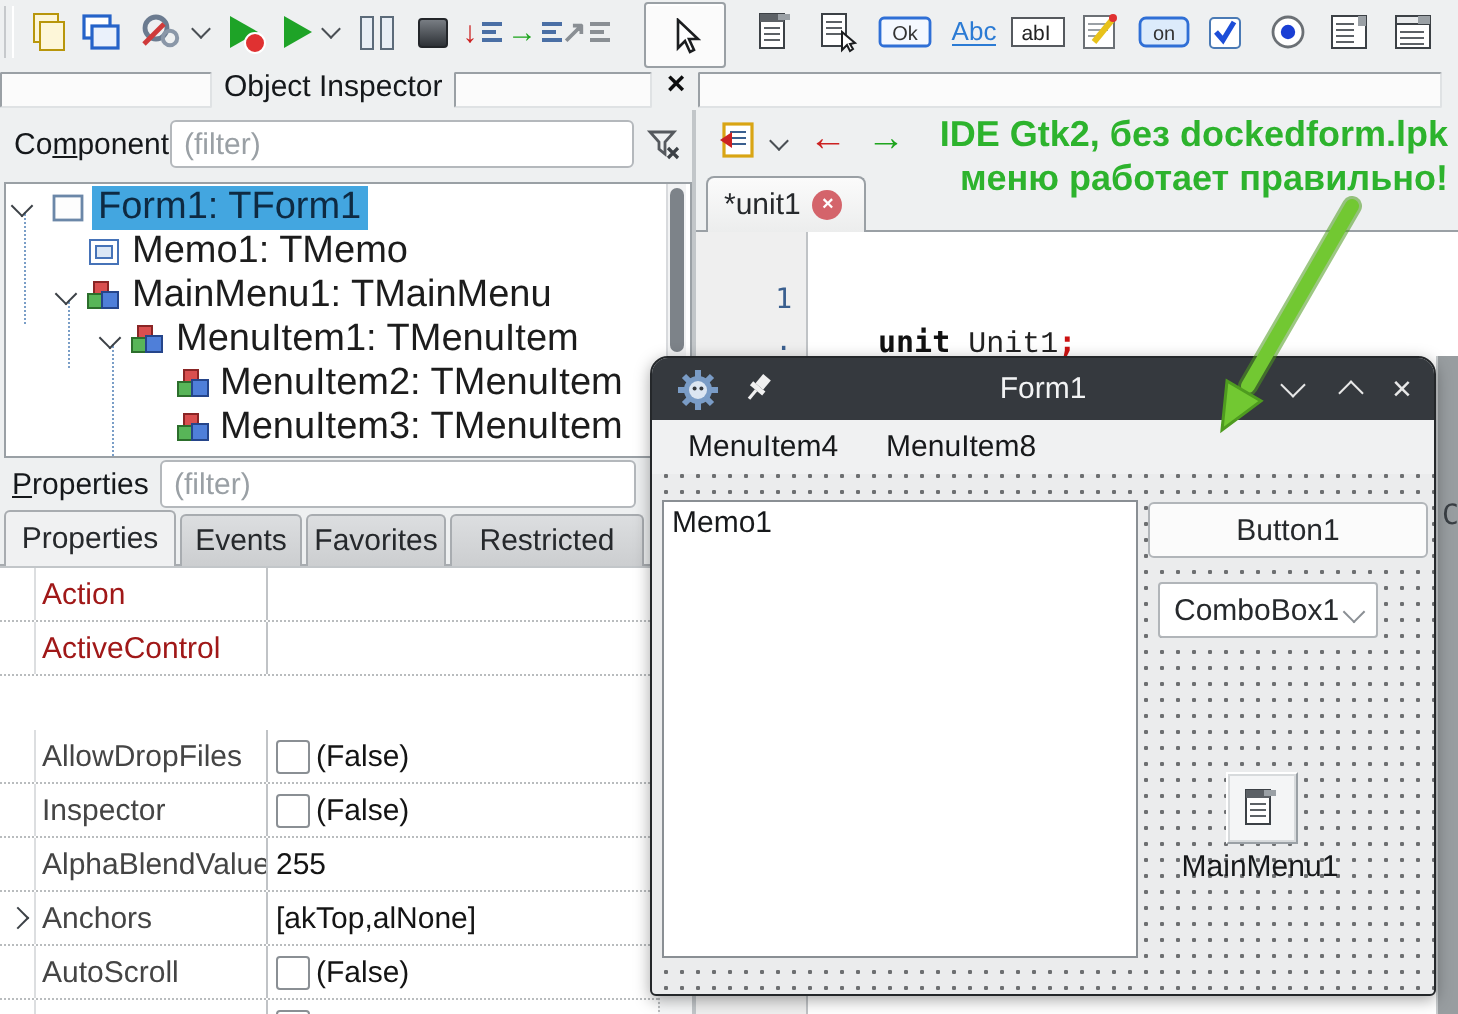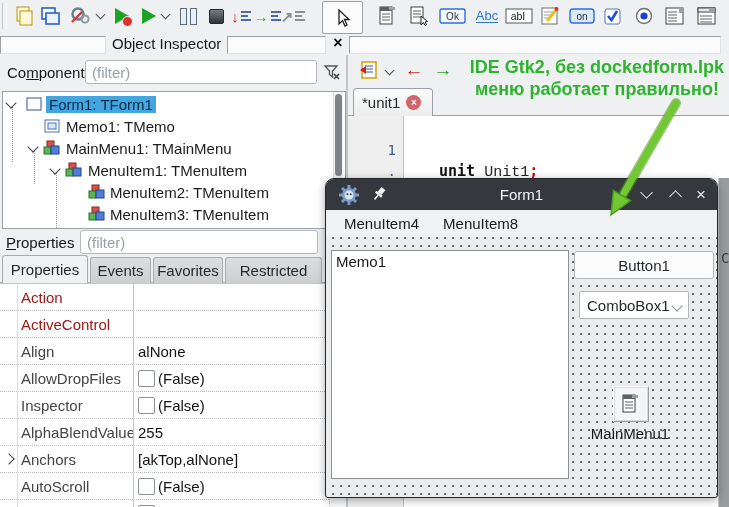--- a/index.html
+++ b/index.html
@@ -36,21 +36,21 @@
     display:flex;align-items:center;justify-content:center;cursor:default;}
   
   .oipanel{position:absolute;left:0;top:55px;width:346px;height:452px;background:#eef0f1;border-right:1px solid #c2c6c9;}
   .oi-label{position:absolute;font-size:15px;color:#15181b;}
   .accel{text-decoration:underline;}
   input.filter{position:absolute;height:24px;background:#fff;border:1px solid #b4b8bc;border-radius:3px;
     font-family:"Liberation Sans",sans-serif;font-size:15px;color:#222;padding:0 6px;box-sizing:border-box;outline:none;}
   input.filter::placeholder{color:#9aa0a5;}
   .funnelbtn{position:absolute;width:24px;height:24px;display:flex;align-items:center;justify-content:center;}
   .tree{position:absolute;left:2px;top:36px;width:342px;height:136px;background:#ffffff;border:1px solid #9aa0a5;overflow:hidden;}
-  .trow{position:absolute;left:0;width:100%;height:22px;display:flex;align-items:center;font-size:15px;white-space:nowrap;}
+  .trow{position:absolute;left:0;width:100%;height:22px;display:flex;align-items:center;font-size:19px;white-space:nowrap;}
   .trow .lbl{padding:0 3px;}
   .trow .sel{background:#43a6e0;color:#0e2a42;}
   .tchev{position:absolute;width:7px;height:7px;border-right:1.5px solid #3c4146;border-bottom:1.5px solid #3c4146;transform:rotate(45deg);margin-top:-3px;}
   .ticonsvg{position:absolute;top:3px;}
   .guide{position:absolute;width:0;border-left:1px dotted #7a9ec7;}
   .vscroll{position:absolute;right:2px;width:9px;background:#f2f3f4;border-left:1px solid #d8dadd;}
   .vthumb{position:absolute;left:1px;width:7px;border-radius:4px;background:#7d8389;}
   .tabsrow{position:absolute;left:0;top:200px;width:346px;height:28px;border-bottom:1px solid #a8acb0;box-sizing:border-box;}
   .tab{position:absolute;top:2px;height:26px;box-sizing:border-box;border:1px solid #a8acb0;border-bottom:none;
     border-radius:3px 3px 0 0;background:linear-gradient(#dcdee0,#ccceD0);font-size:15px;color:#26292c;
@@ -78,21 +78,21 @@
   .ebody{position:absolute;left:0;top:61px;width:382px;height:391px;background:#fff;}
   .gutter{position:absolute;left:0;top:0;width:55px;height:100%;background:#efefef;border-right:1px solid #c0c3c6;}
   .eline{position:absolute;left:0;width:382px;height:21px;font-family:"DejaVu Sans Mono",monospace;font-size:15px;line-height:21px;white-space:pre;}
   .lnum{position:absolute;left:0;width:48px;text-align:right;color:#3a5f8f;font-family:"DejaVu Sans Mono",monospace;font-size:14px;}
   .codetxt{position:absolute;left:91px;}
   .kw{font-weight:bold;color:#111;}
   .idf{color:#222;font-family:Liberation Mono, monospace;}
   .sym{color:#cc1111;font-weight:bold;}
   .dir{color:#cc1111;font-weight:bold;}
   
-  .note{position:absolute;right:5px;top:56px;text-align:center;font-size:18px;line-height:22px;font-weight:bold;color:#2db32d;z-index:35;}
+  .note{position:absolute;right:5px;top:56px;text-align:right;font-size:18px;line-height:22px;font-weight:bold;color:#2db32d;z-index:35;}
   
   .fwin{position:absolute;left:325px;top:178px;width:393px;height:320px;z-index:20;
     border:1px solid #24272a;border-radius:9px 9px 3px 3px;box-shadow:0 2px 8px rgba(0,0,0,.35);
     background:#ebeced;box-sizing:border-box;overflow:hidden;}
   .ftitle{position:absolute;left:0;top:0;width:100%;height:31px;background:#35393e;display:flex;align-items:center;}
   .ftitletext{position:absolute;left:0;width:100%;text-align:center;color:#f2f3f4;font-size:15px;}
   .fbtn{position:absolute;top:0;height:31px;width:26px;display:flex;align-items:center;justify-content:center;color:#e8e8e8;}
   .wchev{display:inline-block;width:8px;height:8px;border-right:1.8px solid #e8e8e8;border-bottom:1.8px solid #e8e8e8;}
   .fmenu{position:absolute;left:0;top:31px;width:100%;height:27px;background:#f0f1f2;display:flex;align-items:center;}
   .fmi{font-size:15px;color:#17191b;margin-left:12px;padding:2px 6px;}
@@ -381,25 +381,20 @@
     <div class="pgrid">
       <div class="prow" style="top:0">
         <span class="pexp"></span>
           <span class="pname maroon">Action</span>
           <span class="pval"></span>
       </div>
       <div class="prow" style="top:27px">
         <span class="pexp"></span>
           <span class="pname maroon">ActiveControl</span>
           <span class="pval"></span>
-      </div>
-      <div class="prow" style="top:54px">
-        <span class="pexp"></span>
-          <span class="pname">Align</span>
-          <span class="pval">alNone</span>
       </div>
       <div class="prow" style="top:81px">
         <span class="pexp"></span>
           <span class="pname">AllowDropFiles</span>
           <span class="pval">
             <span class="cbox"></span>
             <span>(False)</span>
           </span>
       </div>
       <div class="prow" style="top:108px">

